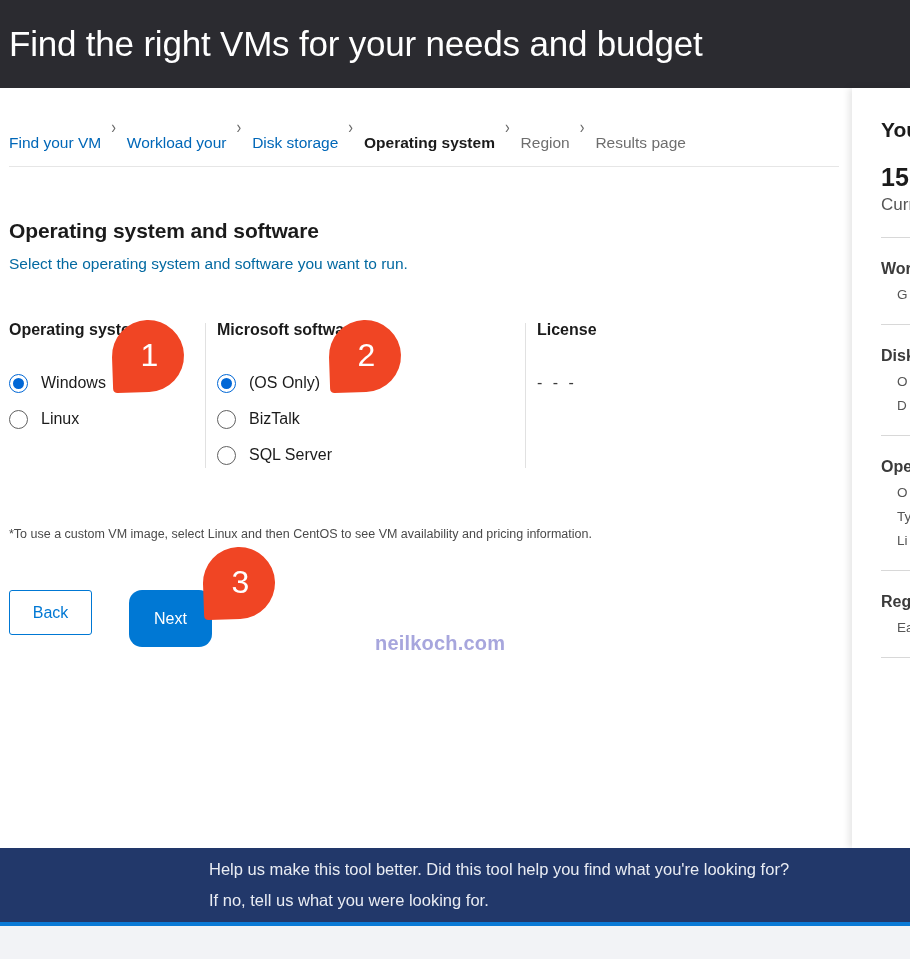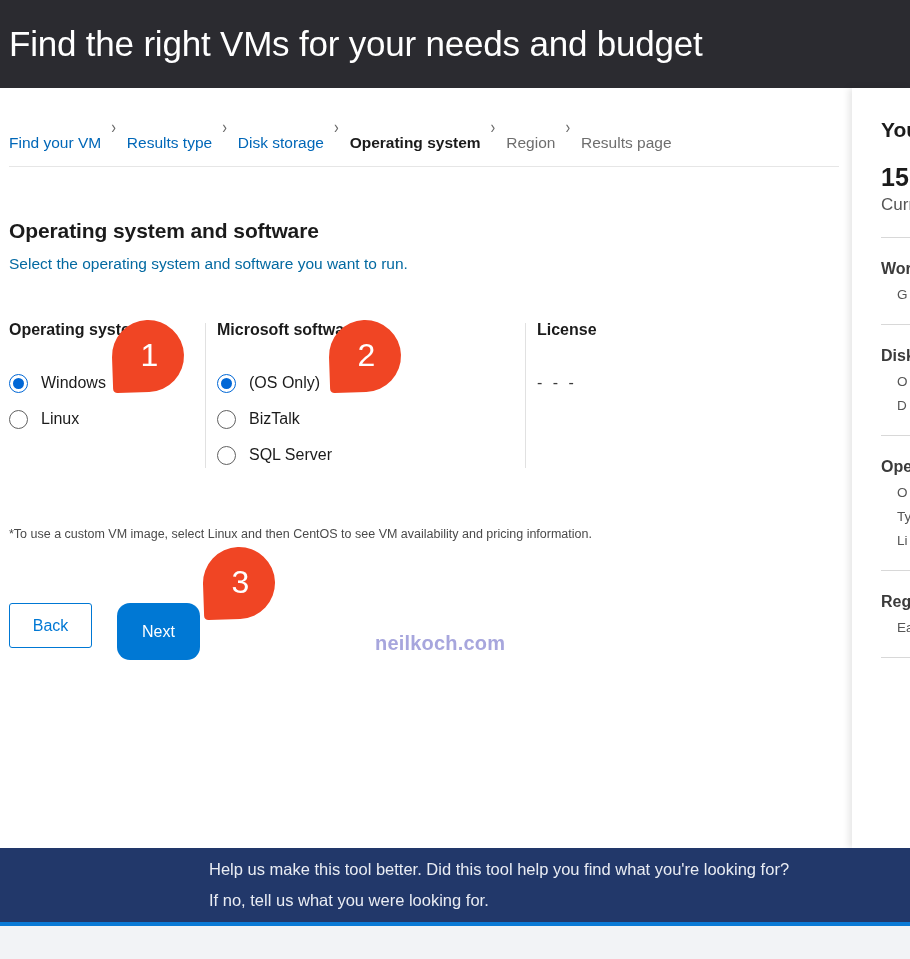--- a/index.html
+++ b/index.html
@@ -102,21 +102,21 @@
     margin-top:26px; height:36px; display:flex; align-items:center;
     font-size:16px; color:#3b3b3b; letter-spacing:3px;
   }
 
   .footnote {
     position:absolute; left:9px; top:361px;
     font-size:12.5px; color:#4a4a4a; white-space:nowrap;
   }
 
   
-  .btn-row { position:absolute; left:9px; top:437px; display:flex; }
+  .btn-row { position:absolute; left:9px; top:424px; display:flex;gap:12px; }
   .btn {
     font-family:"Liberation Sans", sans-serif;
     font-size:16px; cursor:pointer; border-radius:3px;
     display:flex; align-items:center; justify-content:center;
   }
   .btn-back {
     width:83px; height:45px;
     background:#ffffff; color:#0078d4;
     border:1.3px solid #0078d4;
   }
@@ -208,21 +208,21 @@
 <div class="page">
 
   <div class="banner">
     <div class="banner-title">Find the right VMs for your needs and budget</div>
   </div>
 
   <div class="breadcrumb-wrap">
     <nav class="breadcrumb">
       <span class="crumb link">Find your VM</span>
       <span class="crumb-sep">›</span>
-      <span class="crumb link">Results type</span>
+      <span class="crumb link">Workload your</span>
       <span class="crumb-sep">›</span>
       <span class="crumb link">Disk storage</span>
       <span class="crumb-sep">›</span>
       <span class="crumb current">Operating system</span>
       <span class="crumb-sep">›</span>
       <span class="crumb future">Region</span>
       <span class="crumb-sep">›</span>
       <span class="crumb future">Results page</span>
     </nav>
   </div>

